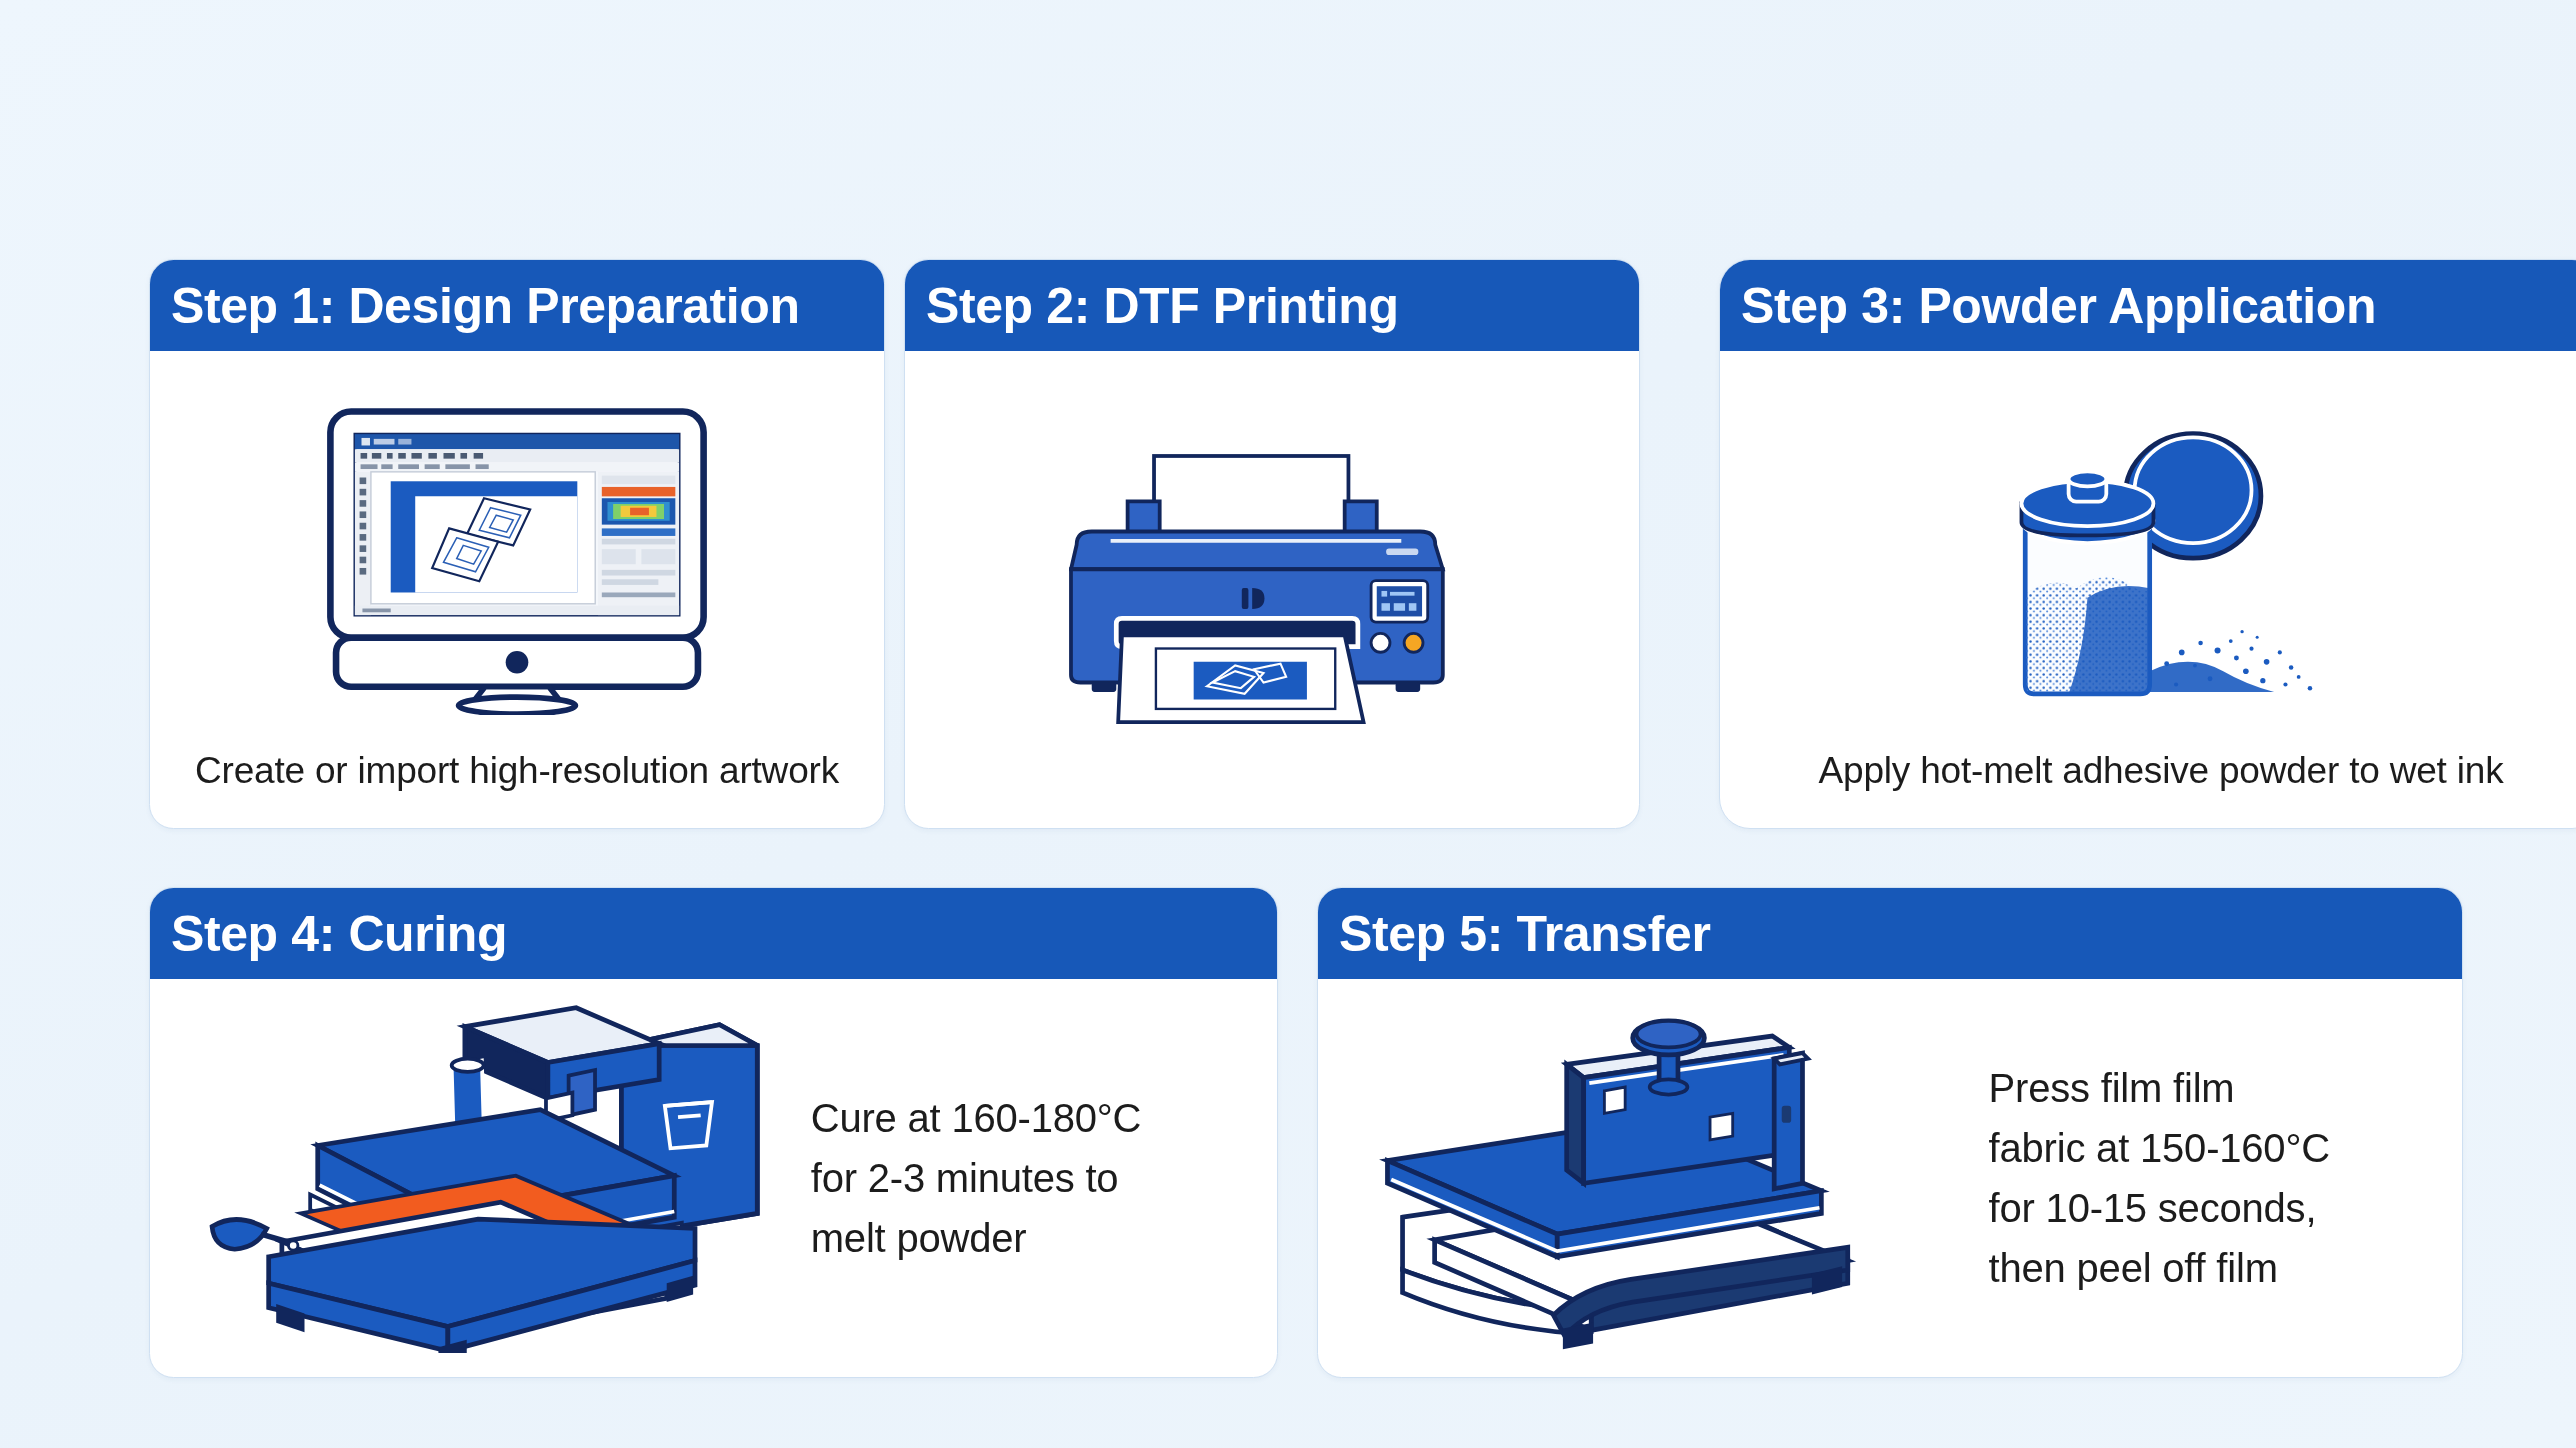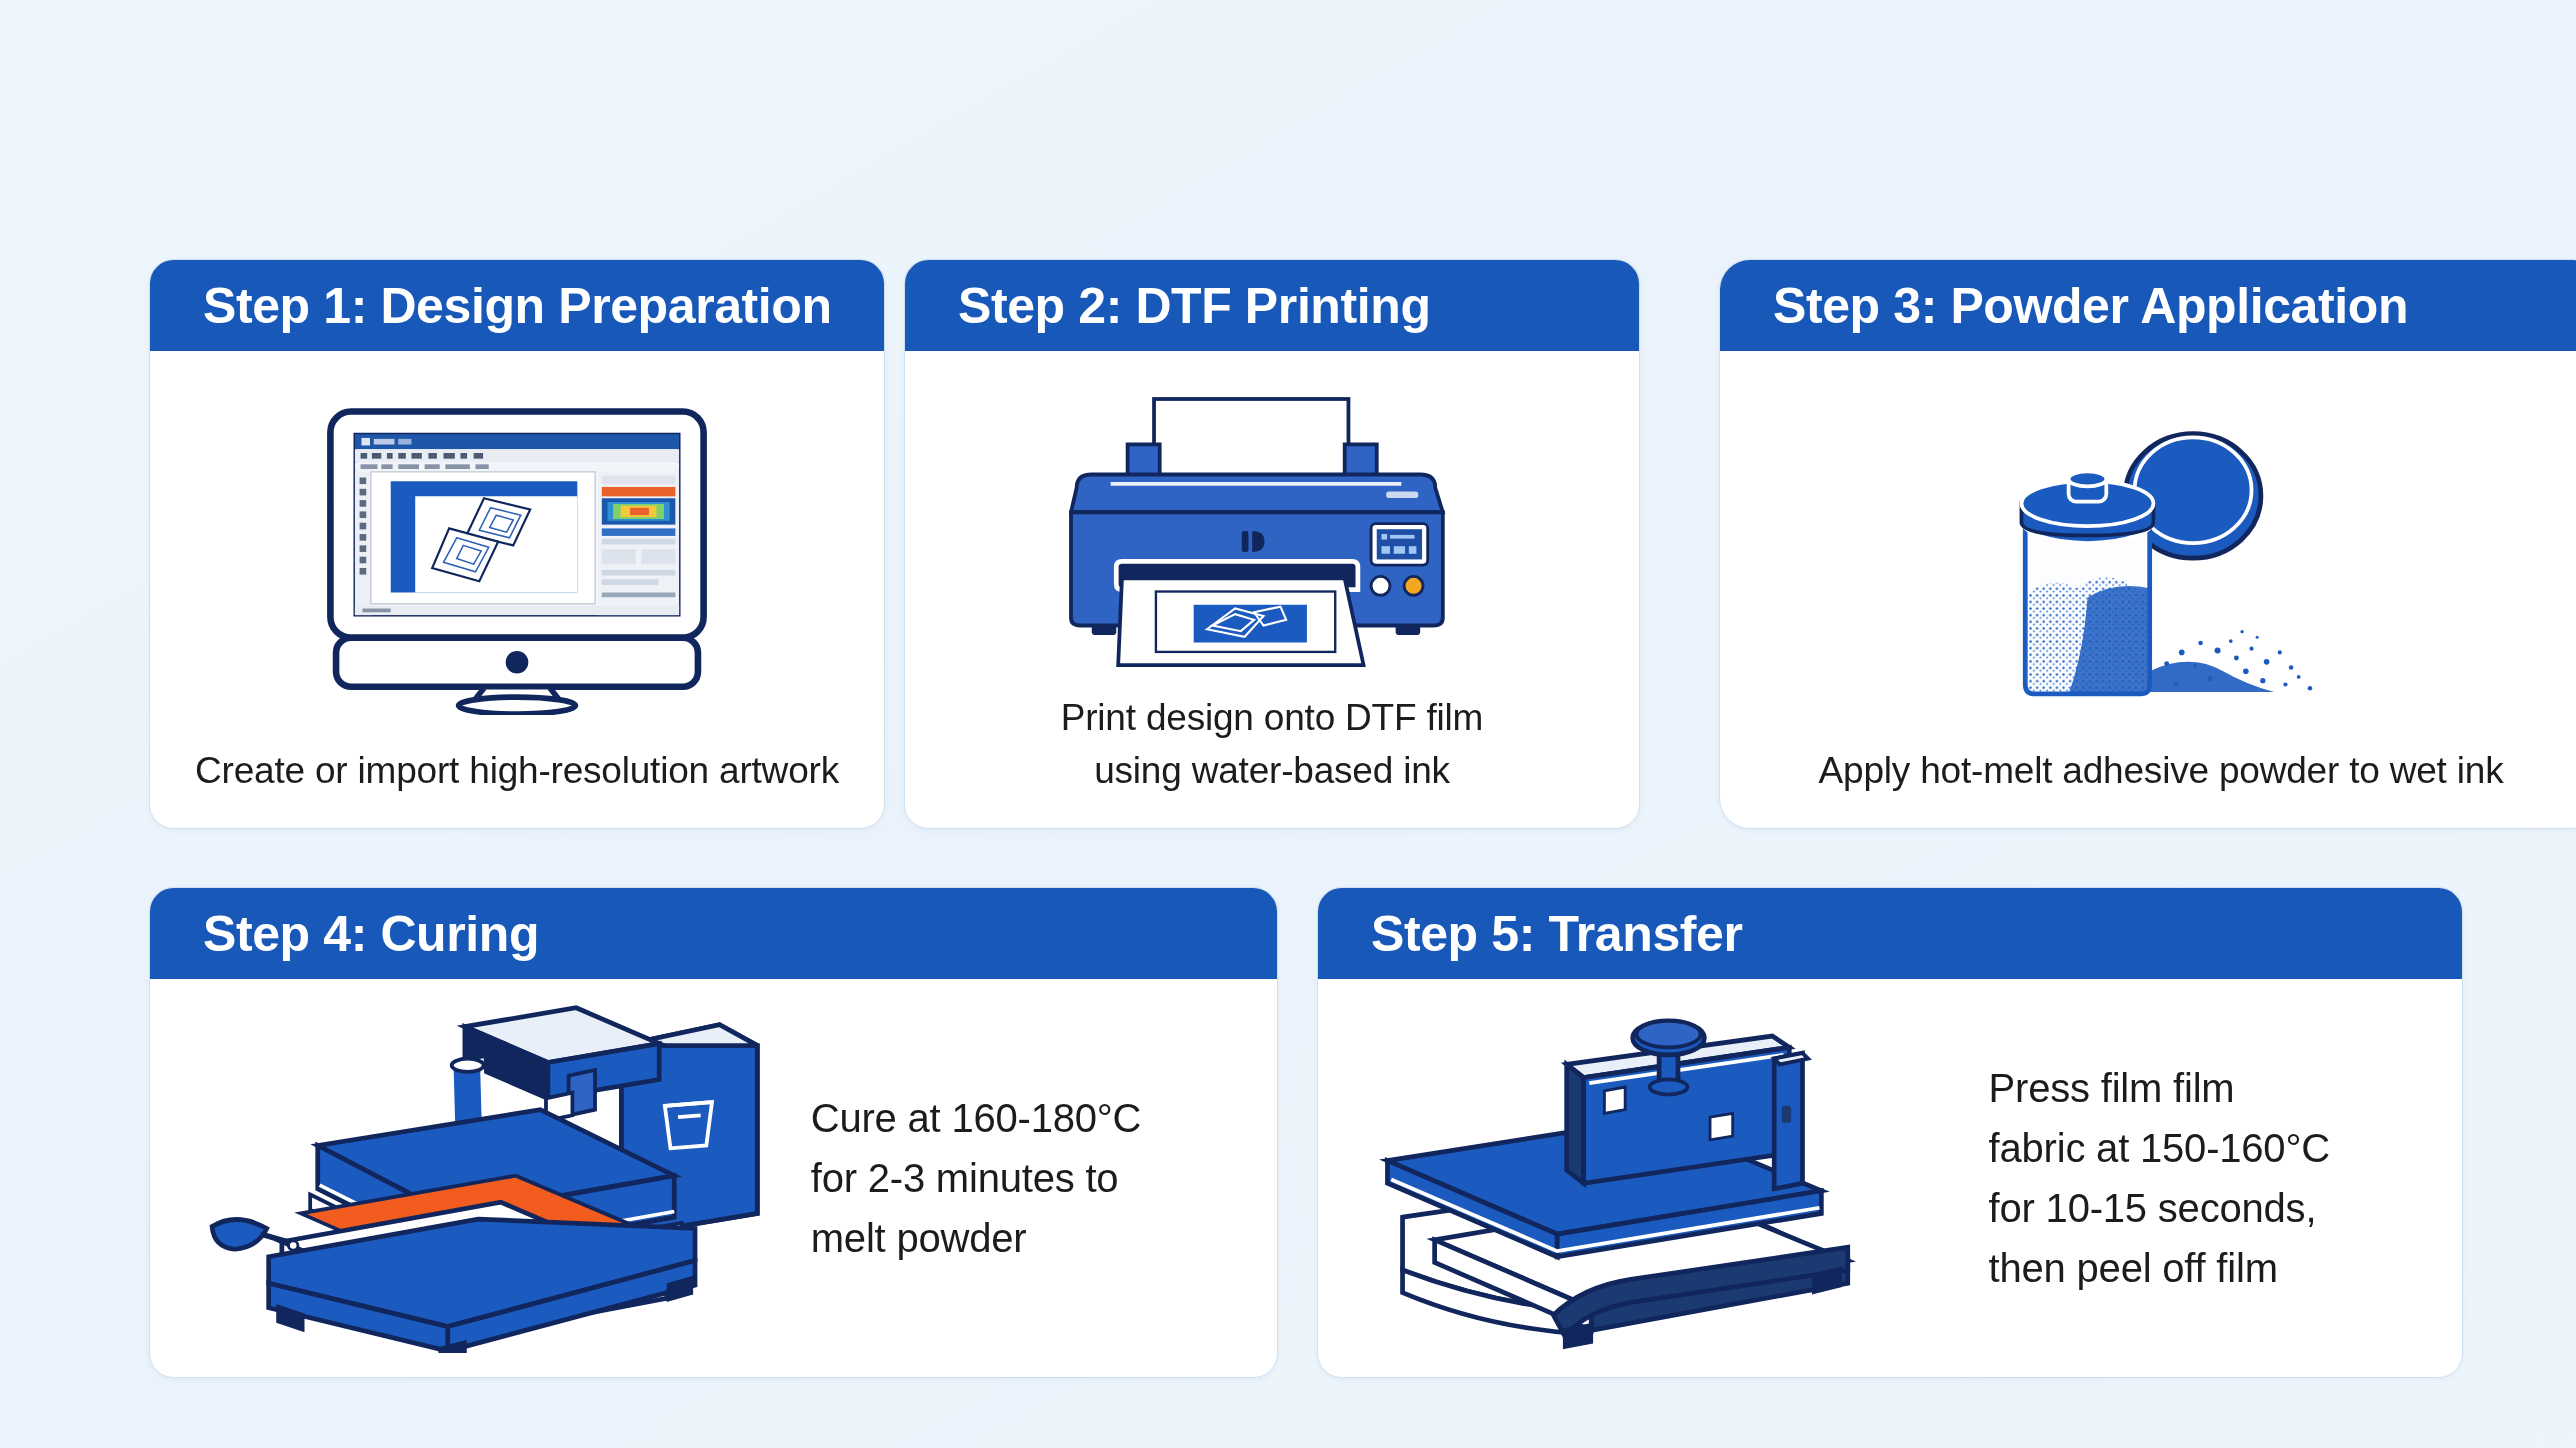--- a/index.html
+++ b/index.html
@@ -45,21 +45,21 @@
     border-radius: 24.5px;
     box-sizing: border-box;
     overflow: hidden;
     box-shadow: 0 1.9px 5.7px rgba(30, 70, 130, 0.05);
   }
   .card-header {
     height: 91px;
     background: #1758b8;
     display: flex;
     align-items: center;
-    padding-left: 53px;
+    padding-left: 21px;
     box-sizing: border-box;
   }
   .card-header-text {
     color: #ffffff;
     font-size: 50px;
     font-weight: 700;
     letter-spacing: -0.4px;
     white-space: nowrap;
   }
   .card-body {
@@ -263,24 +263,20 @@
           <path d="M132 236 L252 236 L252 276 L132 276 Z" fill="#1b5bc0"></path>
           <g stroke="#ffffff" stroke-width="2.2" fill="none">
             <path d="M146 262 L176 240 L206 248 L186 270 Z"></path>
             <path d="M152 258 L176 246 L196 252 L182 264 Z"></path>
             <path d="M196 244 L224 238 L230 252 L206 258 Z"></path>
           </g>
 
           <rect x="24" y="258" width="26" height="10" rx="3" fill="#11265c"></rect>
           <rect x="346" y="258" width="26" height="10" rx="3" fill="#11265c"></rect>
         </svg>
-      </div>
-      <div class="caption">
-        <span class="cap-line">Print design onto DTF film</span>
-        <span class="cap-line">using water-based ink</span>
       </div>
     </div>
   </div>
 
   <div class="card card-top" style="left:1719px; top:259px; width:884px; height:570px;border-radius:31px;">
     <div class="card-header">
       <span class="card-header-text">Step 3: Powder Application</span>
     </div>
     <div class="card-body">
       <div class="art-box">

